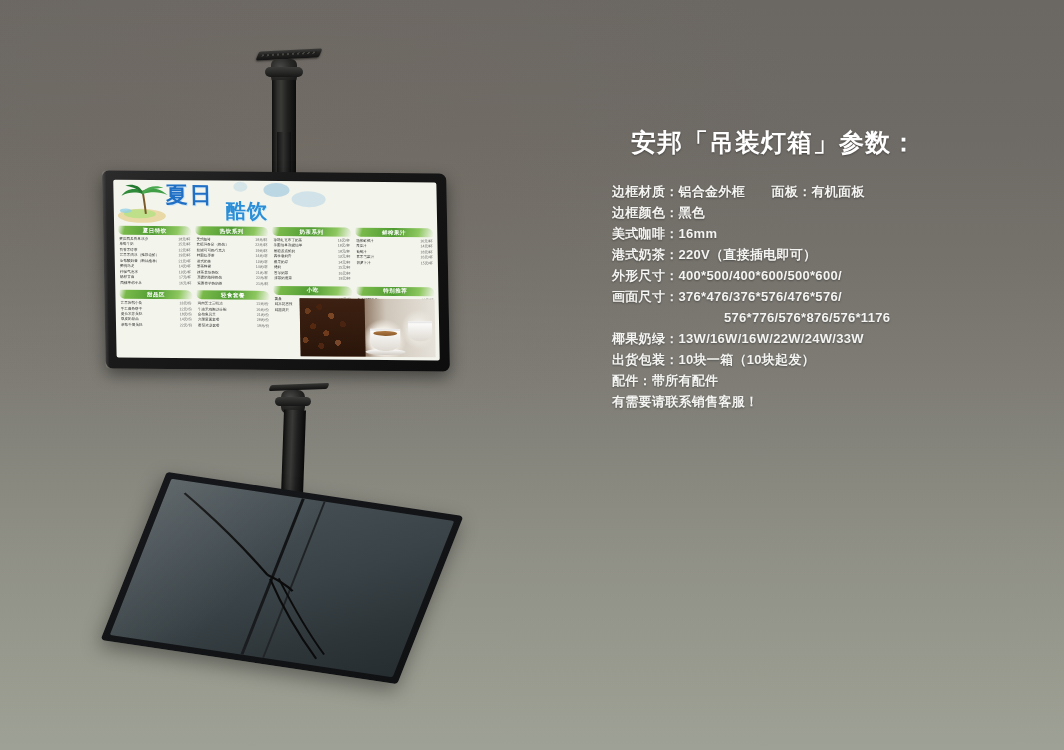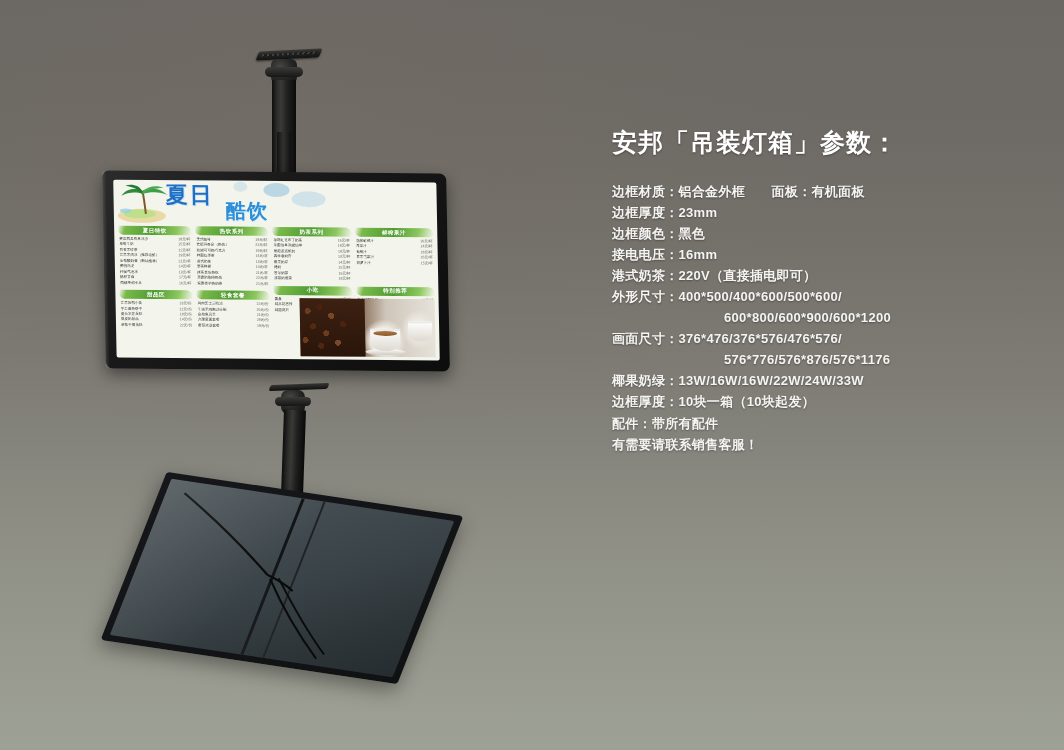--- a/index.html
+++ b/index.html
@@ -325,20 +325,21 @@
     width: 430px;
     color: #f4f4f2;
     text-shadow: 0 1px 2px rgba(0,0,0,.35);
   }
   #spec-title {
     font-size: 25px;
     font-weight: bold;
     letter-spacing: 1px;
     margin-bottom: 22px;
     color: #ffffff;
+    margin-left: 19px;
   }
   .spec-line {
     font-size: 13px;
     line-height: 1.62;
     white-space: nowrap;
     font-weight: bold;
     letter-spacing: .3px;
   }
   .spec-line.cont { padding-left: 112px; }
   .spec-line .lbl { }
@@ -648,28 +649,26 @@
         <path d="M132 96 C150 120 176 150 206 178" stroke="#0b0b0b" stroke-width="2" fill="none"></path>
         <path d="M140 94 C160 118 184 146 212 172" stroke="#0b0b0b" stroke-width="1.8" fill="none"></path>
       </svg>
     </div>
   </div>
 
   <div id="specs">
     <div id="spec-title">安邦「吊装灯箱」参数：</div>
     <div id="spec-lines">
         <div class="spec-line"><span class="lbl">边框材质：</span><span class="val">铝合金外框　　面板：有机面板</span></div>
-        <div class="spec-line"><span class="lbl">边框厚度：</span><span class="val">23mm</span></div>
         <div class="spec-line"><span class="lbl">边框颜色：</span><span class="val">黑色</span></div>
-        <div class="spec-line"><span class="lbl">接电电压：</span><span class="val">16mm</span></div>
+        <div class="spec-line"><span class="lbl">美式咖啡：</span><span class="val">16mm</span></div>
         <div class="spec-line"><span class="lbl">港式奶茶：</span><span class="val">220V（直接插电即可）</span></div>
         <div class="spec-line"><span class="lbl">外形尺寸：</span><span class="val">400*500/400*600/500*600/</span></div>
-        <div class="spec-line cont"><span class="val">600*800/600*900/600*1200</span></div>
         <div class="spec-line"><span class="lbl">画面尺寸：</span><span class="val">376*476/376*576/476*576/</span></div>
         <div class="spec-line cont"><span class="val">576*776/576*876/576*1176</span></div>
         <div class="spec-line"><span class="lbl">椰果奶绿：</span><span class="val">13W/16W/16W/22W/24W/33W</span></div>
-        <div class="spec-line"><span class="lbl">边框厚度：</span><span class="val">10块一箱（10块起发）</span></div>
+        <div class="spec-line"><span class="lbl">出货包装：</span><span class="val">10块一箱（10块起发）</span></div>
         <div class="spec-line"><span class="lbl">配件：</span><span class="val">带所有配件</span></div>
         <div class="spec-line"><span class="val">有需要请联系销售客服！</span></div>
       </div>
   </div>
 
 </div>
 
 </body></html>

